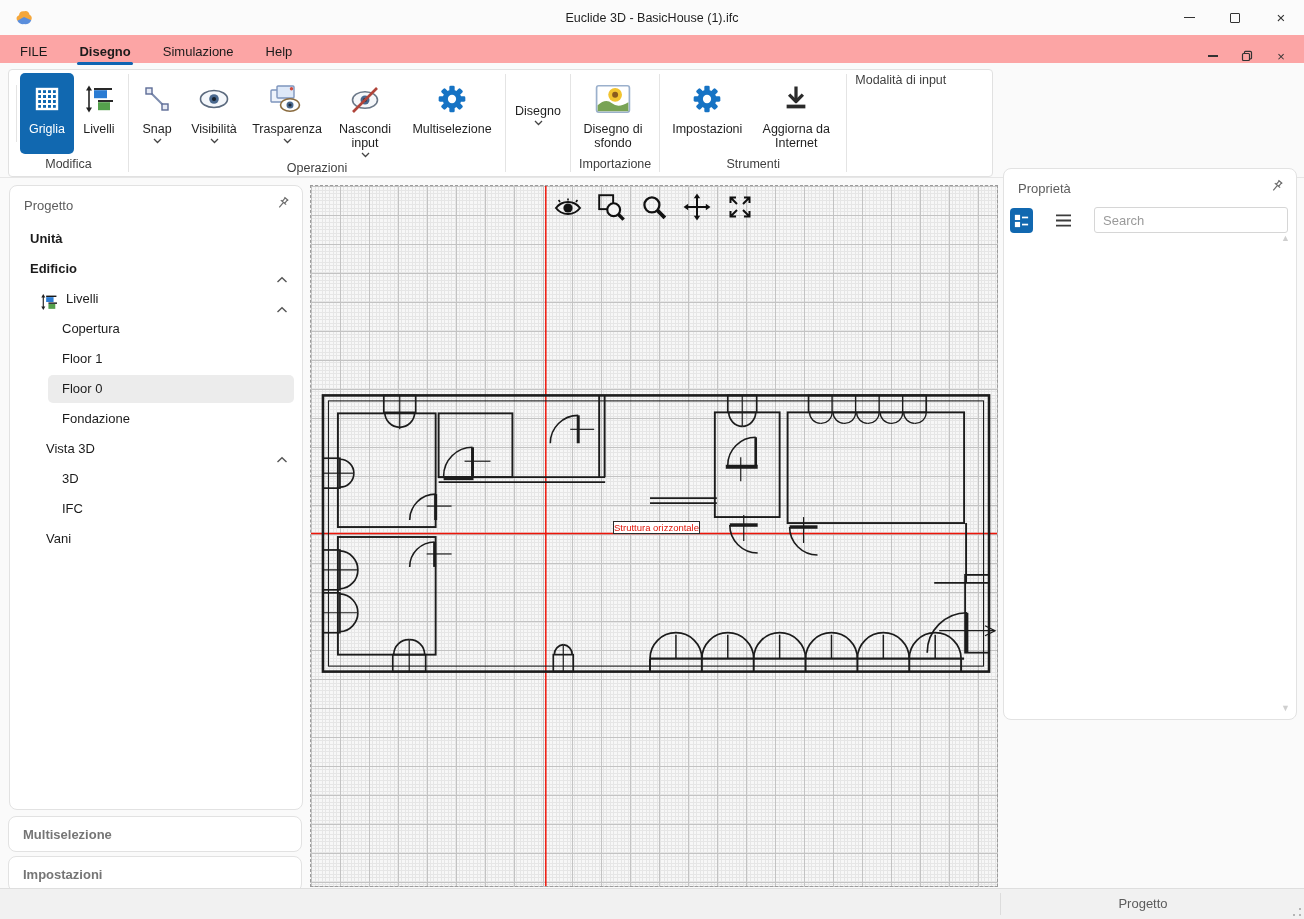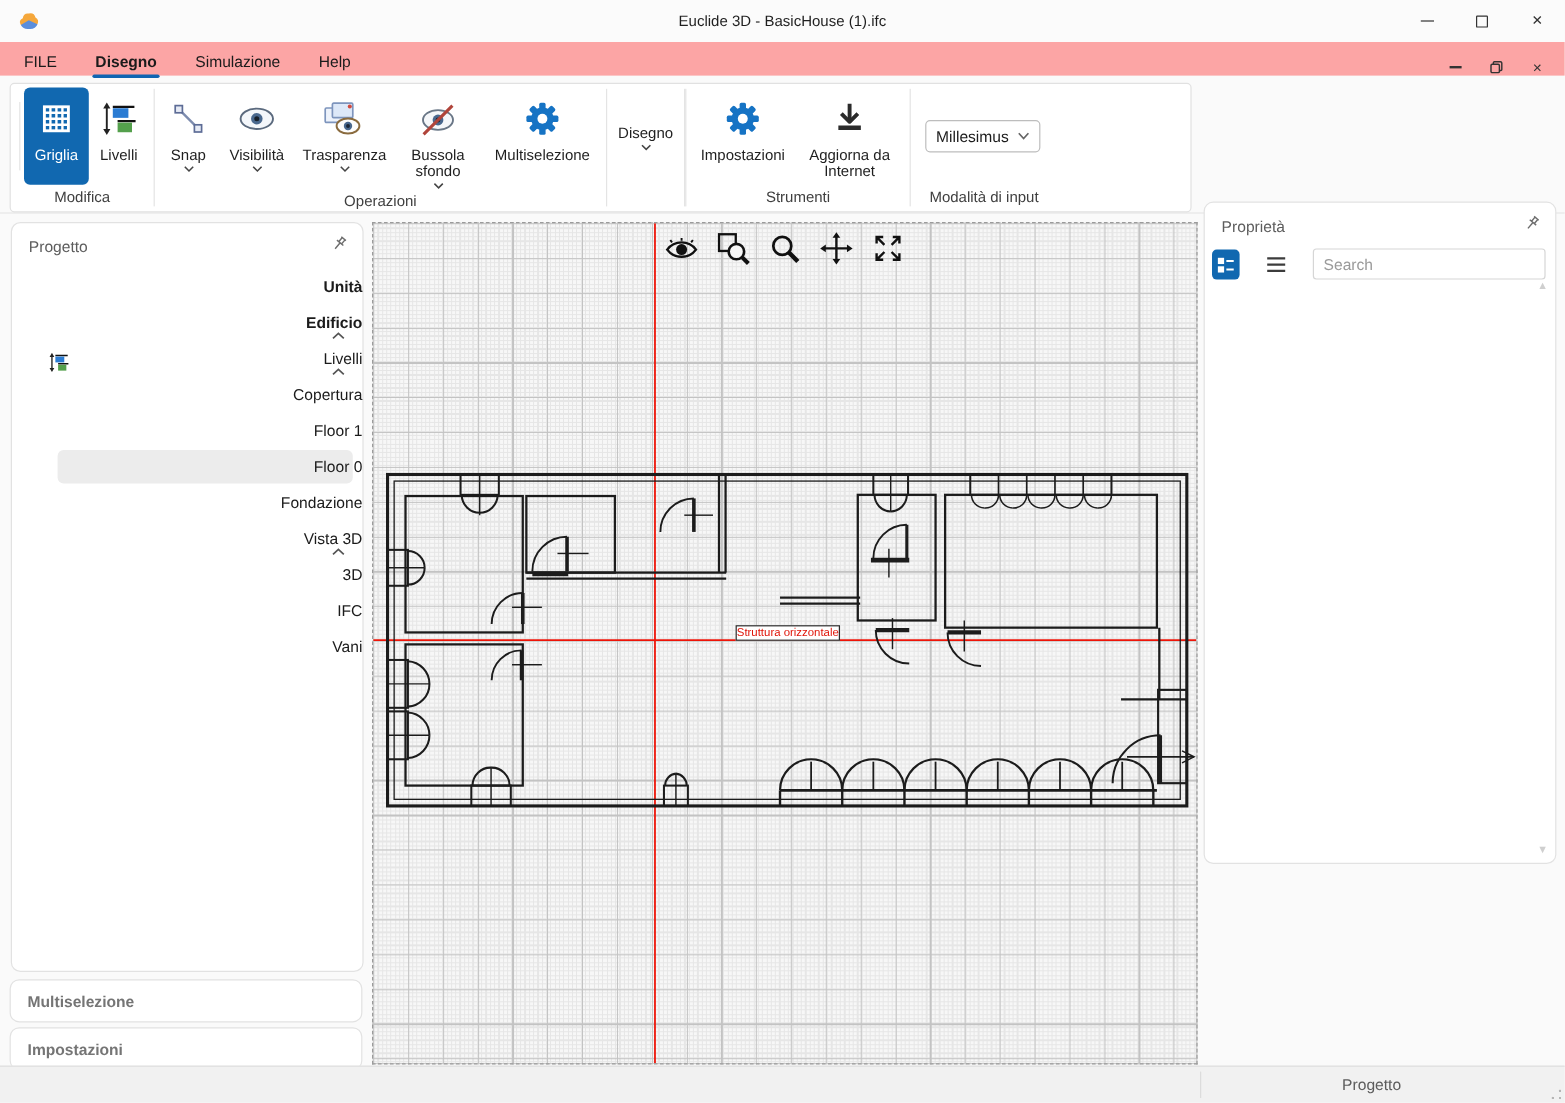--- a/index.html
+++ b/index.html
@@ -42,21 +42,21 @@
   .rbtn .rtext { font-size:12.5px; line-height:14px; text-align:center; color:#1f1f1f; white-space:pre-line; }
   .rbtn.selected { background:#1168b0; }
   .rbtn.selected .rtext { color:#fff; }
   .caret { margin-top:2px; }
   .rbtn.textonly { justify-content:center; }
   .combo { margin:auto 8px; width:96px; height:27px; border:1px solid #bdbdbd; border-radius:4px; background:#fff; display:flex; align-items:center; font-size:13px; color:#1b1b1b; padding:0 8px; justify-content:space-between; }
   
   .panel { position:absolute; background:#fff; border:1px solid #e2e2e2; border-radius:8px; }
   .left-panel { left:9px; top:185px; width:294px; height:625px; }
   .panel-head { display:flex; align-items:center; justify-content:space-between; padding:10px 12px 0 14px; font-size:13px; color:#5d5d5d; }
-  .tree { margin-top:10px; font-size:13px;text-align:right; }
+  .tree { margin-top:10px; font-size:13px; }
   .trow { position:relative; height:30px; line-height:30px; color:#1b1b1b; cursor:default; }
   .trow.b { font-weight:bold; }
   .trow .lbl0 { padding-left:20px; display:block; }
   .trow .lbl1 { padding-left:36px; display:block; }
   .trow .lbl1i { padding-left:56px; display:block; }
   .trow .lbl2 { padding-left:52px; display:block; position:relative; z-index:1; }
   .trow.selected::before { content:""; position:absolute; left:38px; right:8px; top:1px; bottom:1px; background:#ececec; border-radius:5px; }
   .tchev { position:absolute; right:14px; top:11px; }
   .tree-icon { position:absolute; left:30px; top:7px; }
   .mini-panel { position:absolute; left:8px; width:294px; height:36px; background:#fff; border:1px solid #e2e2e2; border-radius:8px; display:flex; align-items:center; }
@@ -217,21 +217,21 @@
       </div>
       <div class="rbtn" style="width:76px">
         <span class="ricon">
           <svg width="36" height="29" viewBox="0 0 36 29">
             <ellipse cx="18" cy="15" rx="12.5" ry="8.2" fill="#f5f7fa" stroke="#6a7787" stroke-width="1.6"></ellipse>
             <circle cx="18" cy="15" r="4.5" fill="#49688e"></circle>
               <circle cx="18" cy="15" r="2" fill="#1c2736"></circle>
             <line x1="6" y1="27" x2="30" y2="3" stroke="#b0443a" stroke-width="2.6"></line>
           </svg>
         </span>
-        <span class="rtext">Bussola sfondo</span>
+        <span class="rtext">Nascondi input</span>
         <svg class="caret" width="9" height="6" viewBox="0 0 9 6" fill="none" stroke="#444" stroke-width="1.3">
             <path d="M1 1 L4.5 4.5 L8 1"></path>
           </svg>
       </div>
       <div class="rbtn" style="width:98px">
         <span class="ricon">
           <svg width="32" height="32" viewBox="0 0 24 24">
             <g fill="#1673c4">
               <rect x="10" y="2" width="4" height="20" rx="1"></rect>
               <rect x="10" y="2" width="4" height="20" rx="1" transform="rotate(45 12 12)"></rect>
@@ -257,20 +257,36 @@
         <svg class="caret" width="9" height="6" viewBox="0 0 9 6" fill="none" stroke="#444" stroke-width="1.3">
             <path d="M1 1 L4.5 4.5 L8 1"></path>
           </svg>
       </div>
     </div>
     <div class="rlabel"></div>
   </div>
 
   <div class="vsep"></div>
 
+  <div class="rgroup">
+    <div class="rbuttons">
+      <div class="rbtn" style="width:76px">
+        <span class="ricon">
+          <svg width="36" height="30" viewBox="0 0 34 28">
+            <rect x="1.5" y="1.5" width="31" height="25" rx="2" fill="#fff" stroke="#9bb0cc" stroke-width="1.6"></rect>
+            <path d="M2.5 20 Q10 13 16 18 T31.5 17 L31.5 25.5 L2.5 25.5 Z" fill="#79a355"></path>
+            <circle cx="19" cy="10" r="6.5" fill="#f2c430"></circle>
+            <circle cx="19" cy="10" r="2.8" fill="#8a5a1d"></circle>
+          </svg>
+        </span>
+        <span class="rtext">Disegno di sfondo</span>
+      </div>
+    </div>
+    <div class="rlabel">Importazione</div>
+  </div>
 
   <div class="vsep"></div>
 
   <div class="rgroup">
     <div class="rbuttons">
       <div class="rbtn" style="width:86px">
         <span class="ricon">
           <svg width="32" height="32" viewBox="0 0 24 24">
             <g fill="#1673c4">
               <rect x="10" y="2" width="4" height="20" rx="1"></rect>
@@ -294,28 +310,20 @@
         </span>
         <span class="rtext">Aggiorna da Internet</span>
       </div>
     </div>
     <div class="rlabel">Strumenti</div>
   </div>
 
   <div class="vsep"></div>
 
   <div class="rgroup">
-    <div class="rbuttons" style="width:118px">
-      <div class="combo">
-        <span>Millesimus</span>
-        <svg width="10" height="7" viewBox="0 0 10 7" fill="none" stroke="#666" stroke-width="1.4">
-            <path d="M1 1 L5 5.5 L9 1"></path>
-          </svg>
-      </div>
-    </div>
     <div class="rlabel">Modalità di input</div>
   </div>
 </div>
 
 <div class="panel left-panel">
   <div class="panel-head">
     <span>Progetto</span>
     <span>
       <svg width="15" height="15" viewBox="0 0 15 15" fill="none" stroke="#6e6e6e" stroke-width="1.2">
         <g transform="rotate(40 7.5 7.5)">

